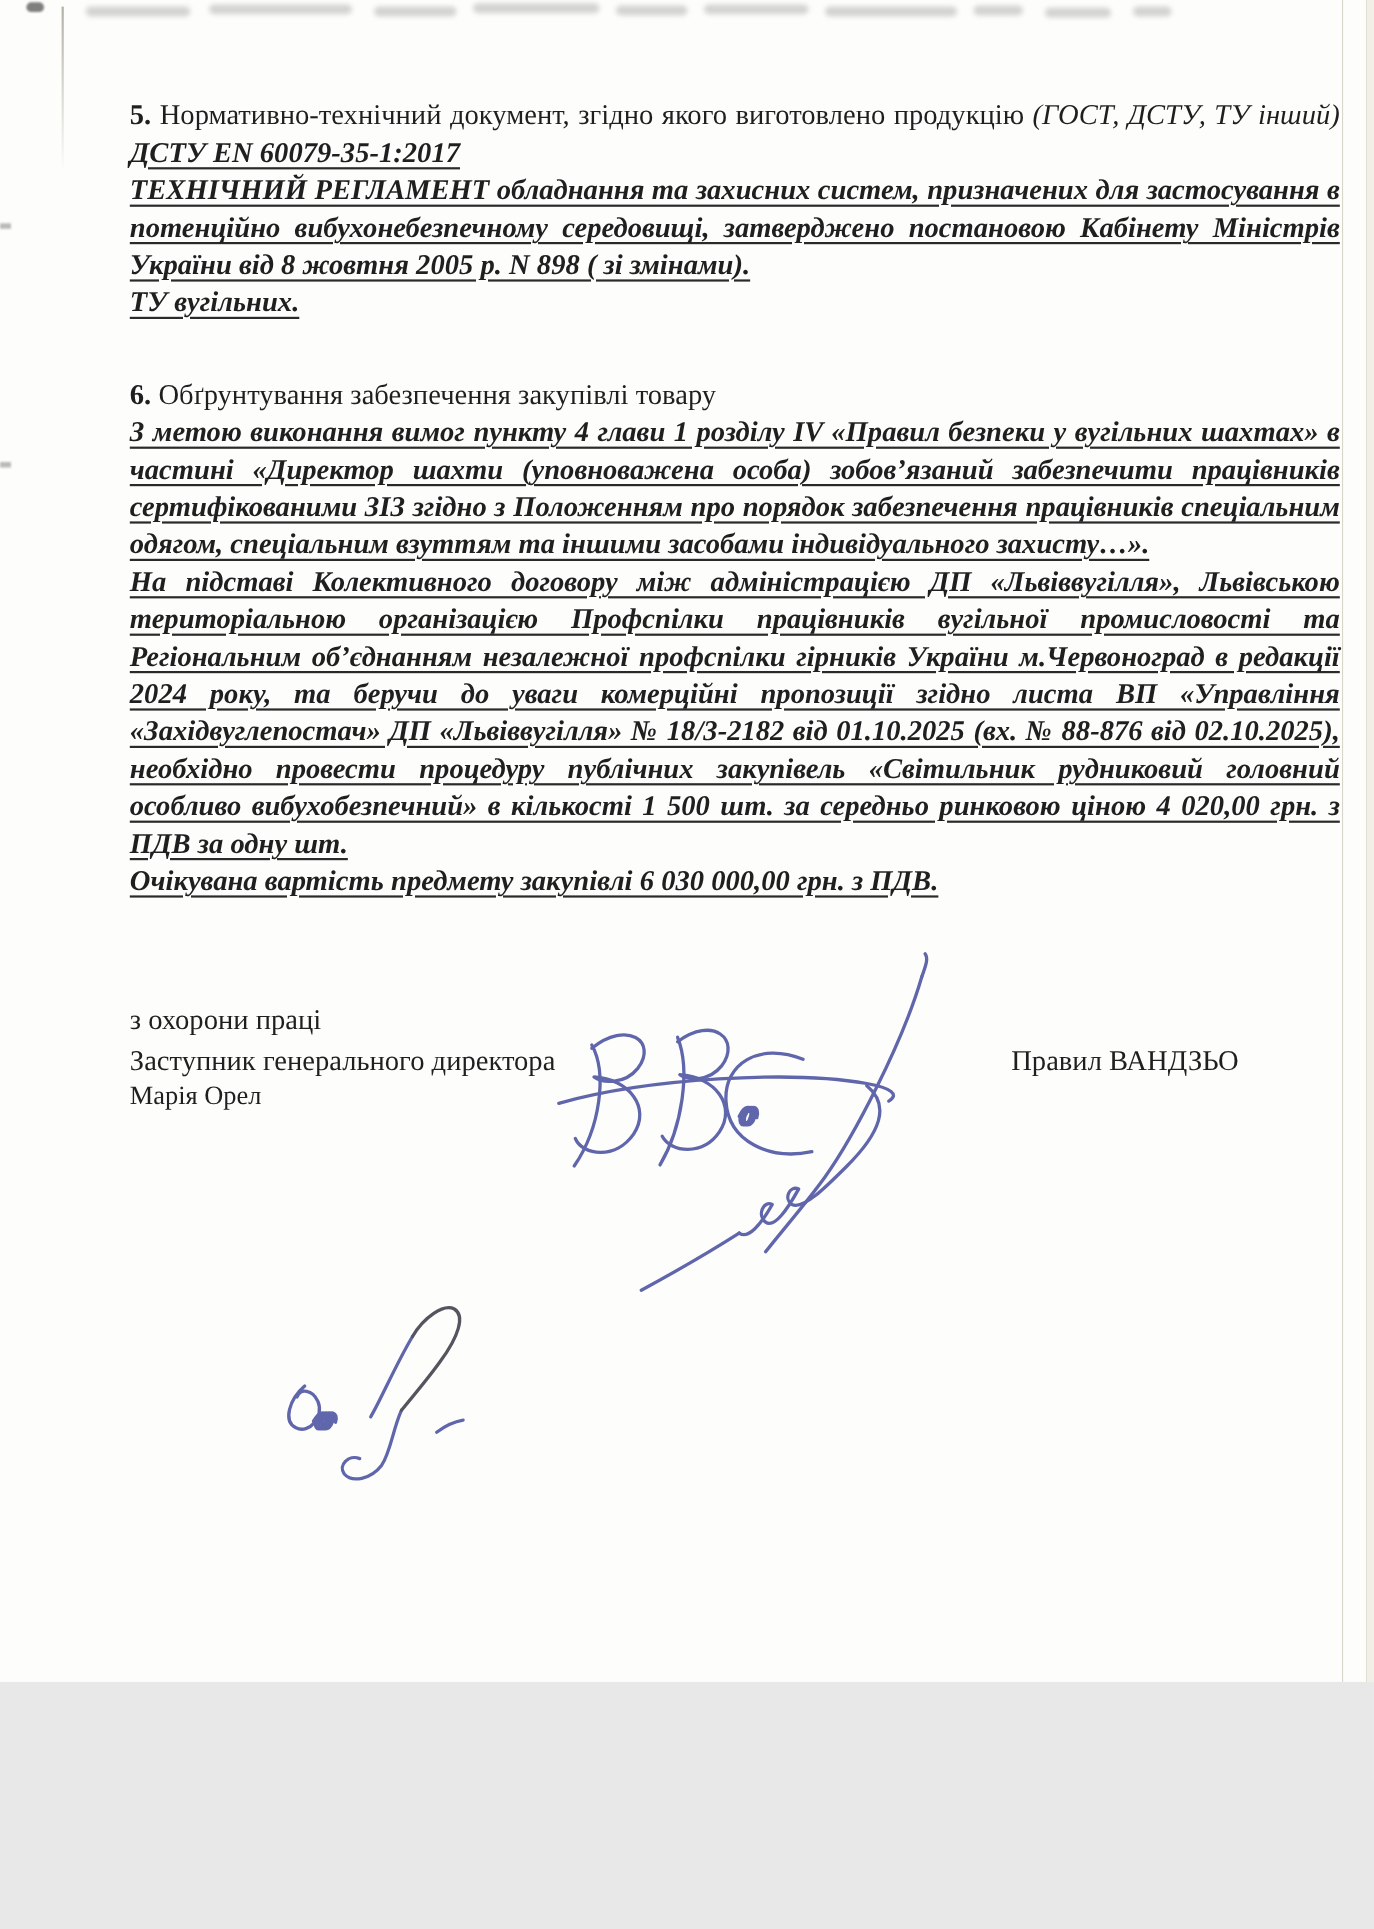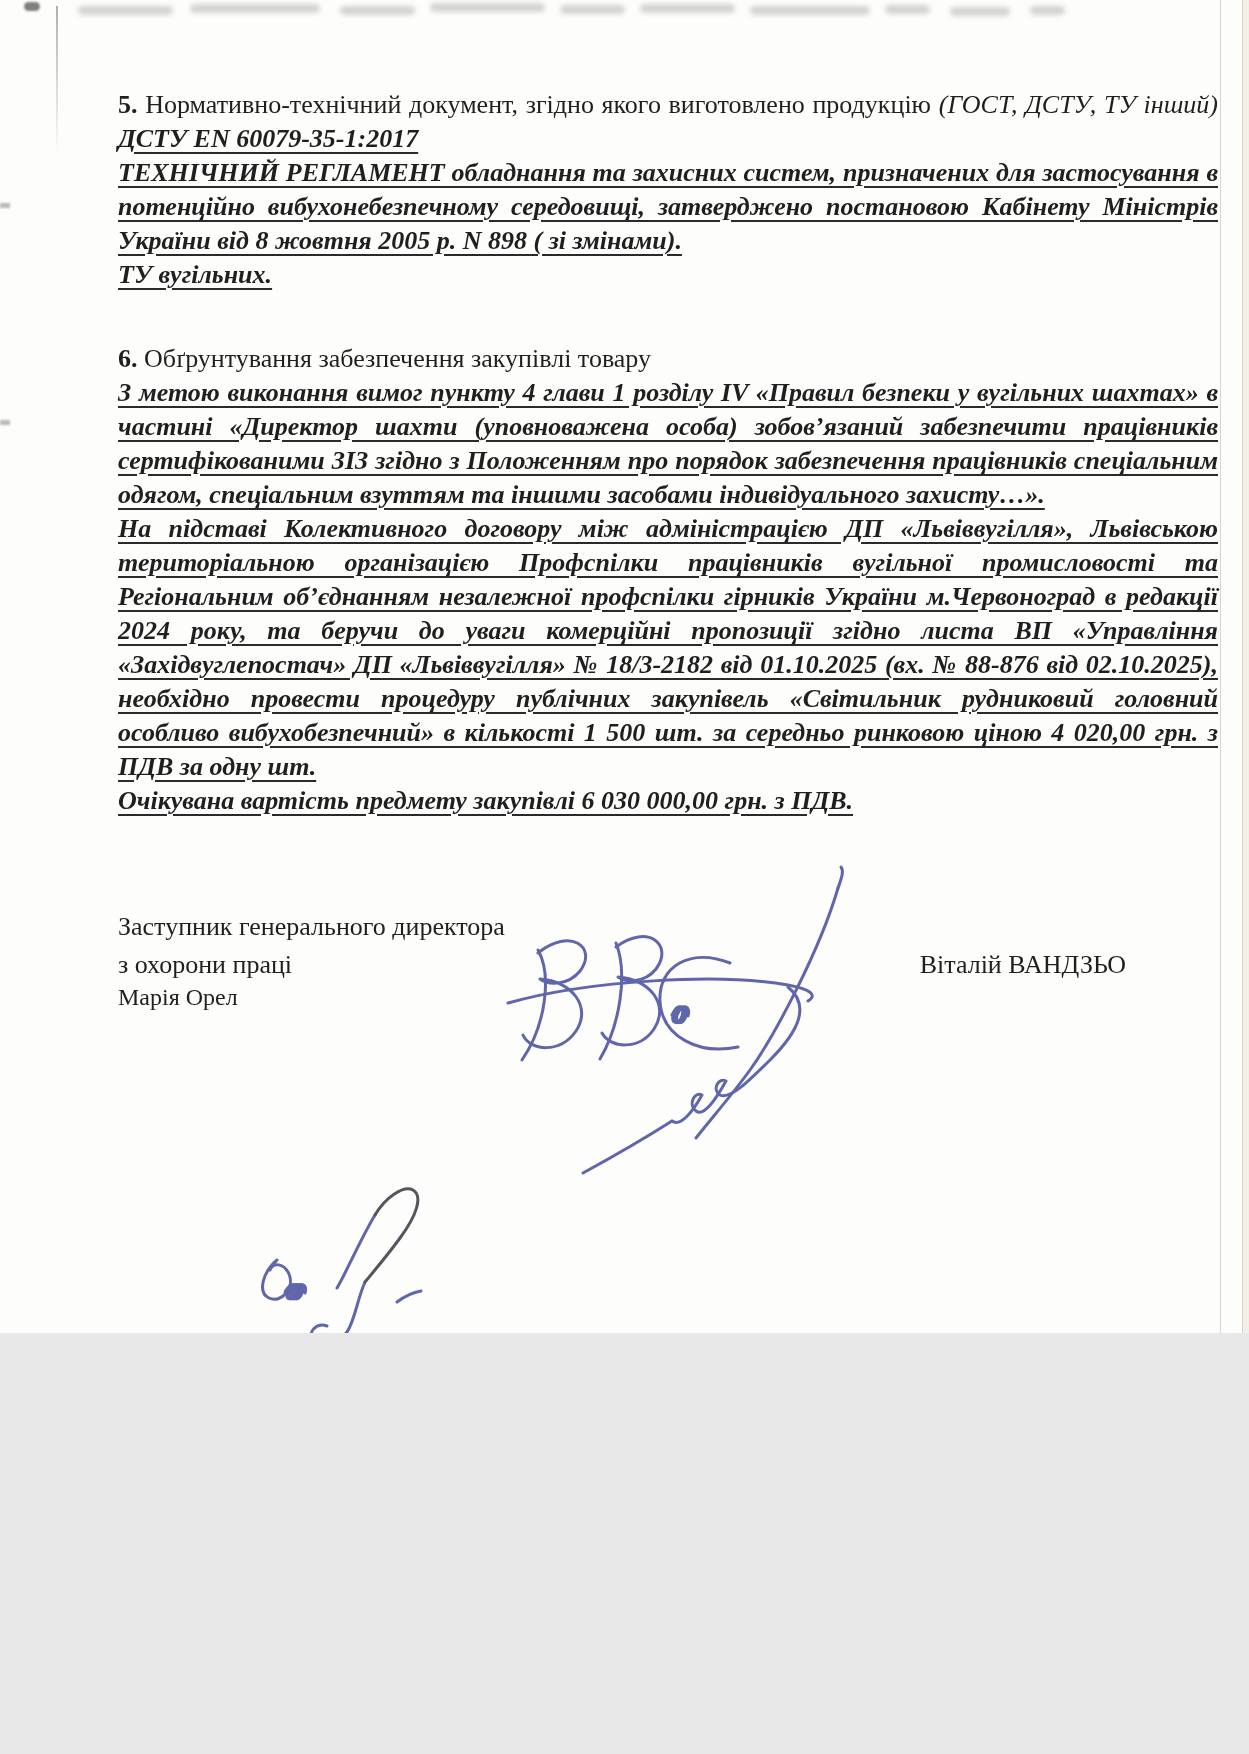--- a/index.html
+++ b/index.html
@@ -1,17 +1,17 @@
 <!DOCTYPE html>
 <html><head>
 <meta charset="utf-8">
 <style>
   html,body {margin:0; padding:0; background:#e8e8e8;}
   .page {
-    position:relative; width:1249px; height:1333px;
+    position:relative; width:1249px; height:1529px;
     background:#fdfdfb; overflow:hidden;
     font-family:"Liberation Serif", serif; color:#1f1f1f;
   }
   
   .smudge {position:absolute; background:#8f8f8f; opacity:.38; filter:blur(2.5px); height:9px; border-radius:5px;}
   .smudge.dark {opacity:.75; filter:blur(1px); background:#555;}
   .vline-left {position:absolute; left:56px; top:6px; width:2px; height:150px;
     background:linear-gradient(#b3b0a6, rgba(179,176,166,0)); }
   .edge-line {position:absolute; top:0; width:1px; height:100%; background:#d8d5cb;}
   .right-band {position:absolute; left:1243px; top:0; width:6px; height:100%; background:#f2efe7;}
@@ -66,24 +66,24 @@
 
     <p class="para head6"><span class="num">6.</span><span> Обґрунтування забезпечення закупівлі товару</span></p>
 
     <p class="para biu">З метою виконання вимог пункту 4 глави 1 розділу IV «Правил безпеки у вугільних шахтах» в частині «Директор шахти (уповноважена особа) зобов’язаний забезпечити працівників сертифікованими ЗІЗ згідно з Положенням про порядок забезпечення працівників спеціальним одягом, спеціальним взуттям та іншими засобами індивідуального захисту…».</p>
     <p class="para biu">На підставі Колективного договору між адміністрацією ДП «Львіввугілля», Львівською територіальною організацією Профспілки працівників вугільної промисловості та Регіональним об’єднанням незалежної профспілки гірників України м.Червоноград в редакції 2024 року, та беручи до уваги комерційні пропозиції згідно листа ВП «Управління «Західвуглепостач» ДП «Львіввугілля» № 18/3-2182 від 01.10.2025 (вх. № 88-876 від 02.10.2025), необхідно провести процедуру публічних закупівель «Світильник рудниковий головний особливо вибухобезпечний» в кількості 1&nbsp;500 шт. за середньо ринковою ціною 4&nbsp;020,00 грн. з ПДВ за одну шт.</p>
     <p class="para biu">Очікувана вартість предмету закупівлі 6&nbsp;030&nbsp;000,00 грн. з ПДВ.</p>
 
 
     <div class="sig-row">
       <div class="pos">
+        <div>з охорони праці</div>
         <div>Заступник генерального директора</div>
-        <div>з охорони праці</div>
       </div>
-      <div class="sig-name">Віталій ВАНДЗЬО</div>
+      <div class="sig-name">Правил ВАНДЗЬО</div>
     </div>
 
     <div class="sig-row2">
       <span class="sig-name2">Марія Орел</span>
     </div>
 
   </div>
 
   <svg class="sig-svg" style="left:420px; top:855px;" width="460" height="330" viewBox="0 0 460 330">
     <g stroke="#6066ab" stroke-width="3">

